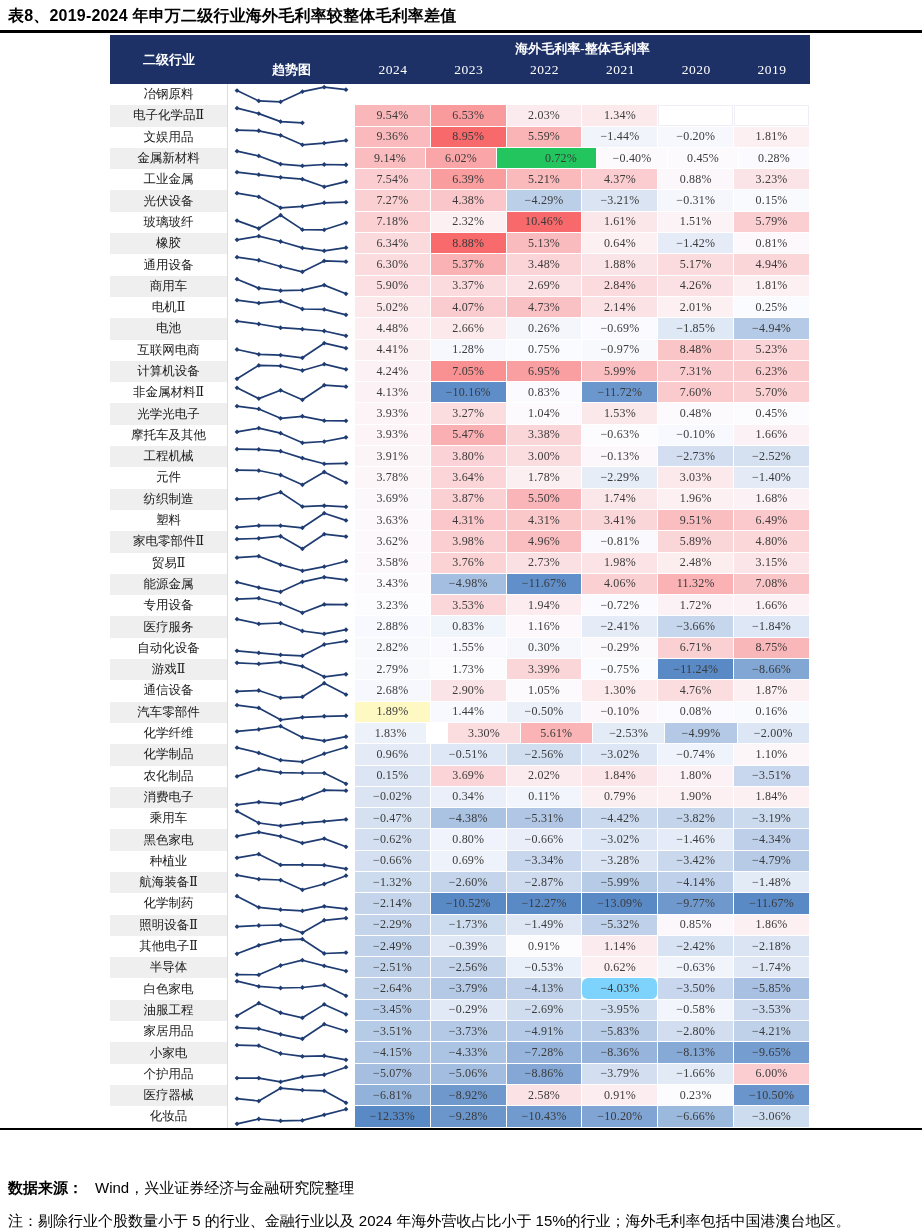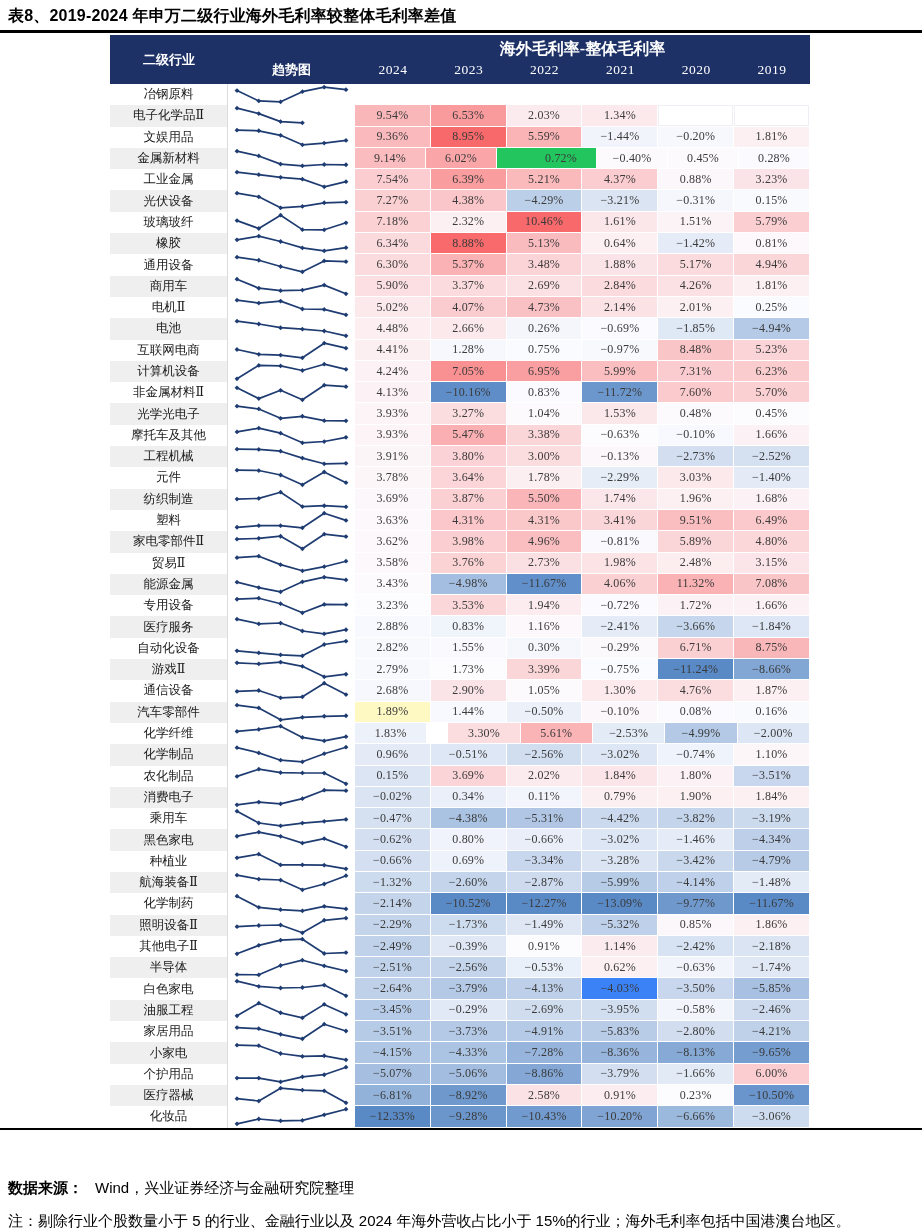--- a/index.html
+++ b/index.html
@@ -15,21 +15,21 @@
   .title-rule{position:absolute;left:0;top:30px;width:922px;height:3px;background:#000;}
   .bottom-rule{position:absolute;left:0;top:1128px;width:922px;height:2px;background:#000;}
 
   .tbl{position:absolute;left:110px;top:35px;width:700px;font-family:"Liberation Serif","DejaVu Serif",serif;}
   .thead{height:49px;display:flex;color:#fff;}
   .th-ind{width:118px;display:flex;align-items:center;justify-content:center;
     font-size:13px;font-weight:700;}
   .th-trend{width:127px;display:flex;align-items:flex-end;justify-content:center;
     font-size:13px;font-weight:700;padding-bottom:5px;box-sizing:border-box;}
   .th-vals{width:455px;display:flex;flex-direction:column;}
-  .group-hdr{height:24px;line-height:27px;text-align:center;font-size:16px;font-weight:700;}
+  .group-hdr{height:24px;line-height:27px;text-align:center;font-size:13px;font-weight:700;}
   .years{display:flex;height:25px;}
   .year{flex:1;text-align:center;line-height:22px;font-size:13.5px;letter-spacing:.5px;}
 
   .row{display:flex;height:21.3px;}
   .c-ind{width:118px;box-sizing:border-box;display:flex;align-items:center;justify-content:center;
     font-size:12.5px;color:#1a1a1a;border-right:1px solid #dcdcdc;background:#fff;}
   .row:nth-child(even) .c-ind{background:#efefef;}
   .c-trend{width:127px;background:#fff;overflow:visible;}
   .c-trend svg{display:block;}
   .c-vals{width:455px;display:flex;}
@@ -991,21 +991,21 @@
             <path d="M52.6 7.5769470404984425L55 9.976947040498443L52.6 12.376947040498443L50.2 9.976947040498443Z" fill="#1f3c72"></path>
             <path d="M74.4 7.122118380062306L76.80000000000001 9.522118380062306L74.4 11.922118380062306L72 9.522118380062306Z" fill="#1f3c72"></path>
             <path d="M96.2 4.711526479750779L98.60000000000001 7.111526479750779L96.2 9.51152647975078L93.8 7.111526479750779Z" fill="#1f3c72"></path>
             <path d="M118 15.4L120.4 17.8L118 20.2L115.6 17.8Z" fill="#1f3c72"></path>
           </svg>
         </div>
         <div class="c-vals">
           <div class="c-val" style="background: rgb(191, 209, 233);">−2.64%</div>
           <div class="c-val" style="background: rgb(179, 201, 229);">−3.79%</div>
           <div class="c-val" style="background: rgb(190, 208, 233);">−4.13%</div>
-          <div class="c-val" style="background: #3b82f6;">−4.03%</div>
+          <div class="c-val" style="background: #7dd3fc; border-radius: 6px;">−4.03%</div>
           <div class="c-val" style="background: rgb(200, 215, 237);">−3.50%</div>
           <div class="c-val" style="background: rgb(168, 193, 226);">−5.85%</div>
         </div>
       </div>
       <div class="row">
         <div class="c-ind">油服工程</div>
         <div class="c-trend">
           <svg width="127" height="21" viewBox="0 0 127 21">
             <polyline points="9.0,15.8 30.8,3.2 52.6,12.8 74.4,17.8 96.2,4.4 118.0,14.3" fill="none" stroke="#1f3c72" stroke-width="1.7" stroke-linejoin="round"></polyline>
             <path d="M9 13.405464480874317L11.4 15.805464480874317L9 18.205464480874316L6.6 15.805464480874317Z" fill="#1f3c72"></path>
@@ -1015,21 +1015,21 @@
             <path d="M96.2 1.9568306010928969L98.60000000000001 4.356830601092897L96.2 6.756830601092897L93.8 4.356830601092897Z" fill="#1f3c72"></path>
             <path d="M118 11.92950819672131L120.4 14.32950819672131L118 16.72950819672131L115.6 14.32950819672131Z" fill="#1f3c72"></path>
           </svg>
         </div>
         <div class="c-vals">
           <div class="c-val" style="background: rgb(182, 203, 231);">−3.45%</div>
           <div class="c-val" style="background: rgb(225, 233, 246);">−0.29%</div>
           <div class="c-val" style="background: rgb(208, 221, 239);">−2.69%</div>
           <div class="c-val" style="background: rgb(209, 222, 240);">−3.95%</div>
           <div class="c-val" style="background: rgb(242, 245, 251);">−0.58%</div>
-          <div class="c-val" style="background: rgb(206, 219, 239);">−2.46%</div>
+          <div class="c-val" style="background: rgb(206, 219, 239);">−3.53%</div>
         </div>
       </div>
       <div class="row">
         <div class="c-ind">家居用品</div>
         <div class="c-trend">
           <svg width="127" height="21" viewBox="0 0 127 21">
             <polyline points="9.0,6.6 30.8,7.7 52.6,13.4 74.4,17.8 96.2,3.2 118.0,10.0" fill="none" stroke="#1f3c72" stroke-width="1.7" stroke-linejoin="round"></polyline>
             <path d="M9 4.221122112211221L11.4 6.621122112211221L9 9.021122112211222L6.6 6.621122112211221Z" fill="#1f3c72"></path>
             <path d="M30.8 5.281188118811881L33.2 7.681188118811882L30.8 10.081188118811882L28.400000000000002 7.681188118811882Z" fill="#1f3c72"></path>
             <path d="M52.6 10.966996699669968L55 13.366996699669969L52.6 15.766996699669969L50.2 13.366996699669969Z" fill="#1f3c72"></path>

